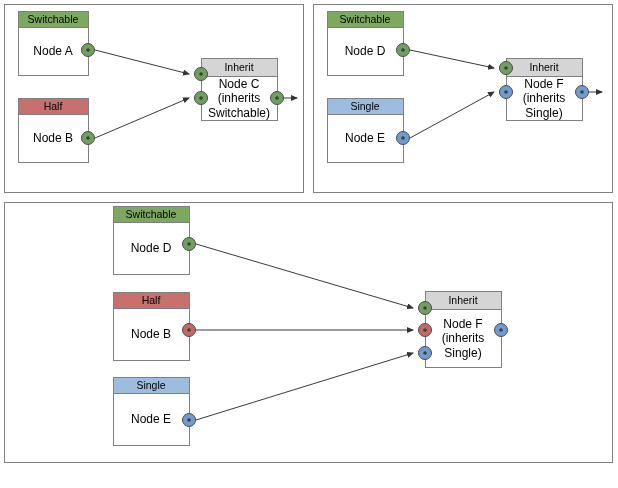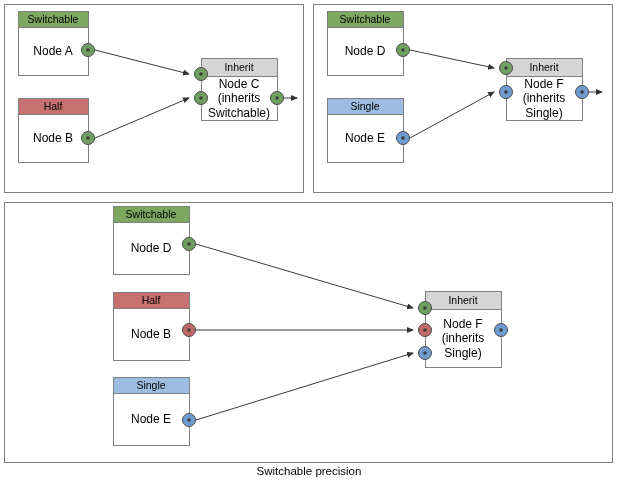--- a/index.html
+++ b/index.html
@@ -132,14 +132,13 @@
           <circle cx="425" cy="308" r="1.8" fill="#3d3d3d"></circle>
           <circle cx="425" cy="330" r="6.5" fill="#C06A68" stroke="#4a4a4a" stroke-width="1"></circle>
           <circle cx="425" cy="330" r="1.8" fill="#3d3d3d"></circle>
           <circle cx="425" cy="353" r="6.5" fill="#6F9BD1" stroke="#4a4a4a" stroke-width="1"></circle>
           <circle cx="425" cy="353" r="1.8" fill="#3d3d3d"></circle>
           <circle cx="501" cy="330" r="6.5" fill="#6F9BD1" stroke="#4a4a4a" stroke-width="1"></circle>
           <circle cx="501" cy="330" r="1.8" fill="#3d3d3d"></circle>
         </g>
       </g>
   </svg>
-  <div class="caption" style="top:465px;">Switchable precision</div>
 </div>
 
 </body></html>

